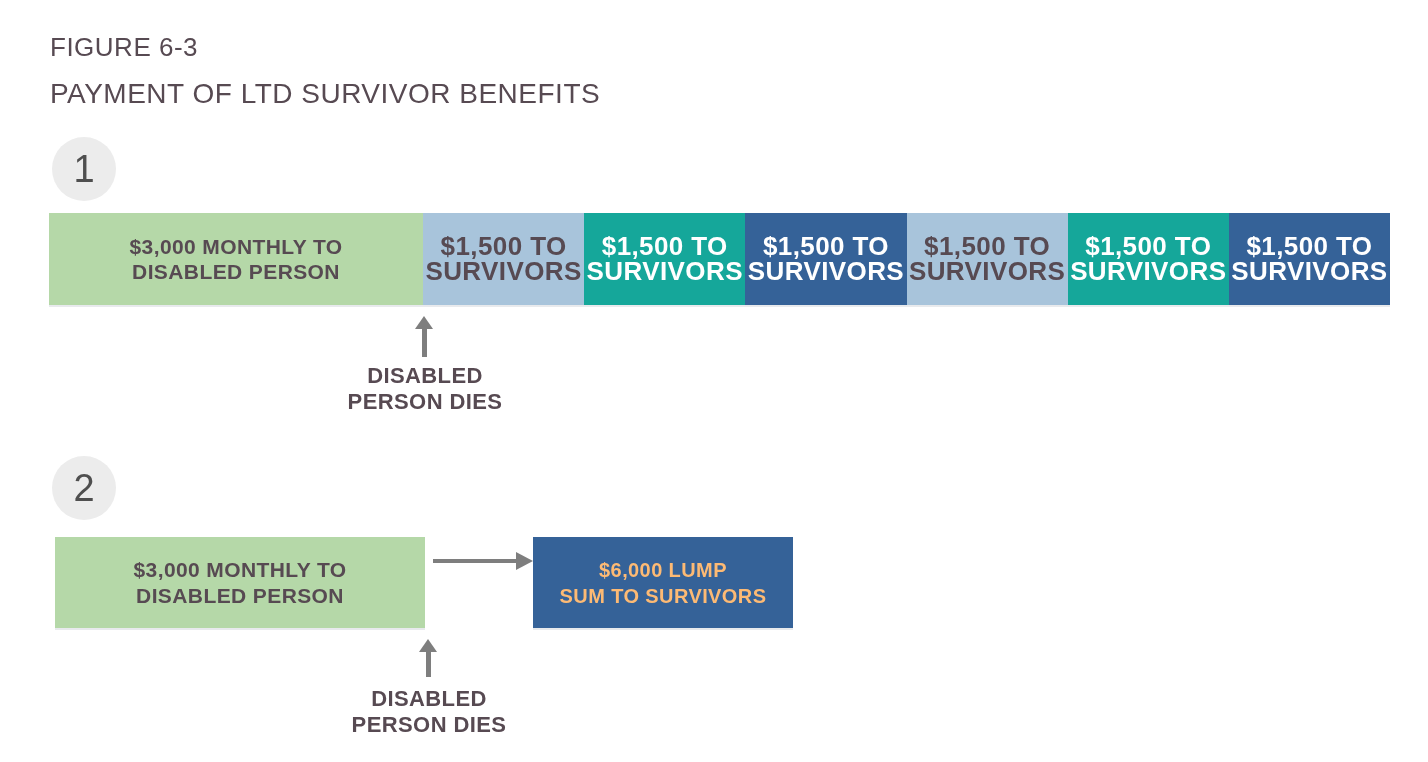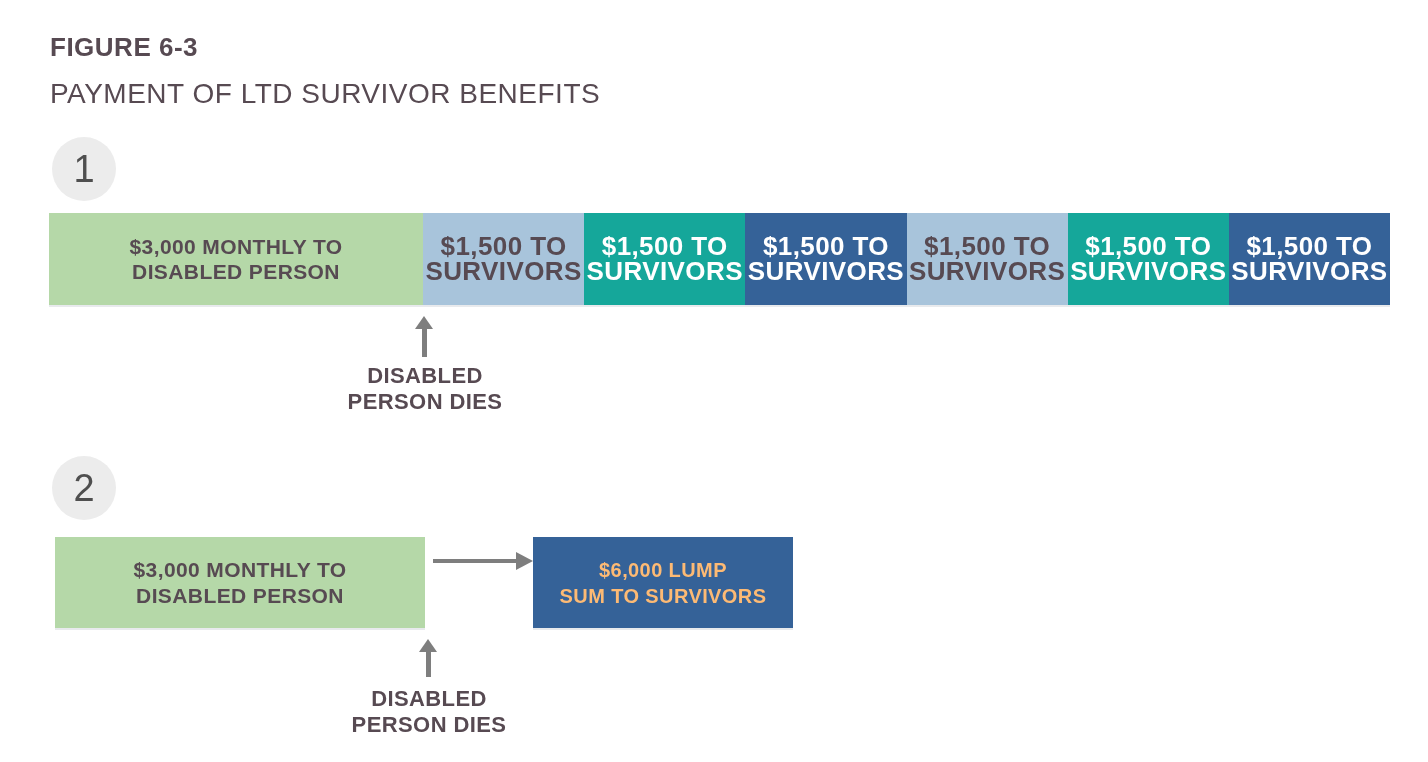--- a/index.html
+++ b/index.html
@@ -6,21 +6,21 @@
   body {
     width: 1428px; height: 762px;
     font-family: "Liberation Sans", "DejaVu Sans", sans-serif;
     position: relative; overflow: hidden;
   }
   .page { position: absolute; inset: 0; background: #ffffff; }
 
   
   .figure-label {
     position: absolute; left: 50px; top: 32px;
-    font-size: 26px; font-weight: 700; letter-spacing: 0.5px;
+    font-size: 26px; font-weight: 400; letter-spacing: 0.5px;
     color: #574a52;
   }
   .figure-title {
     position: absolute; left: 50px; top: 78px;
     font-size: 28px; font-weight: 400; letter-spacing: 0.5px;
     color: #574a52;
     text-align: center;
   }
 
   

